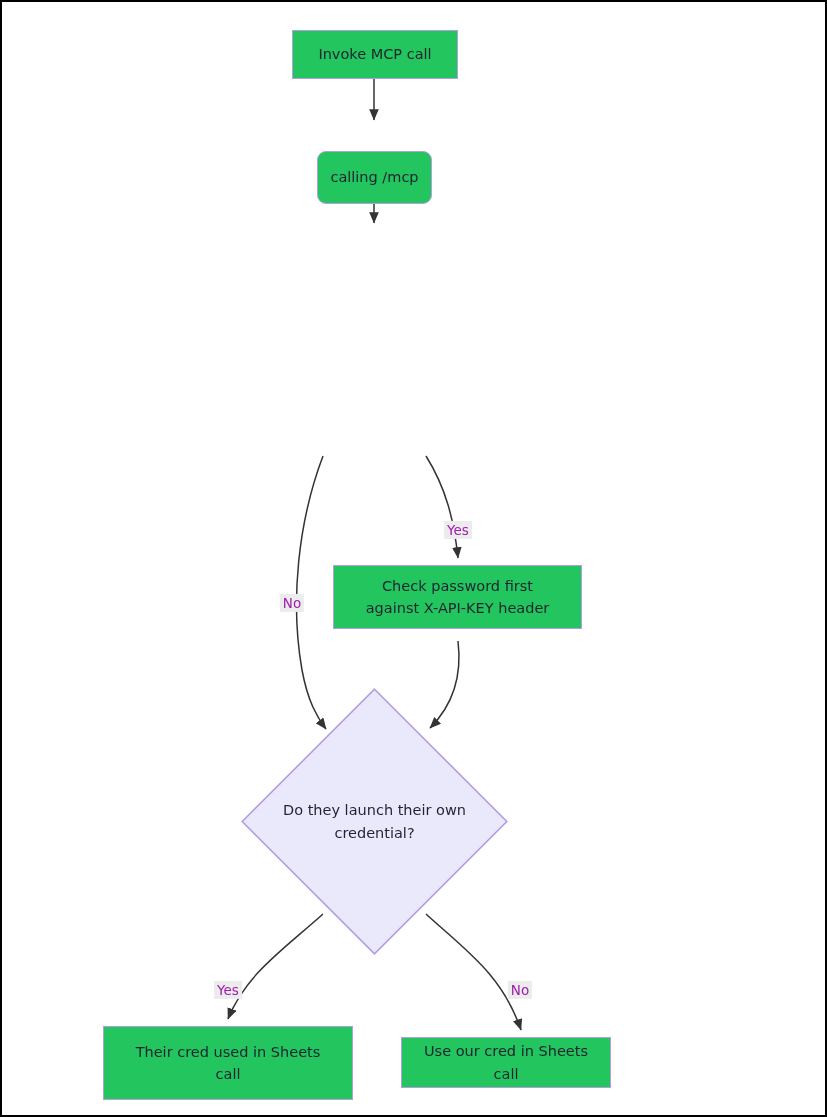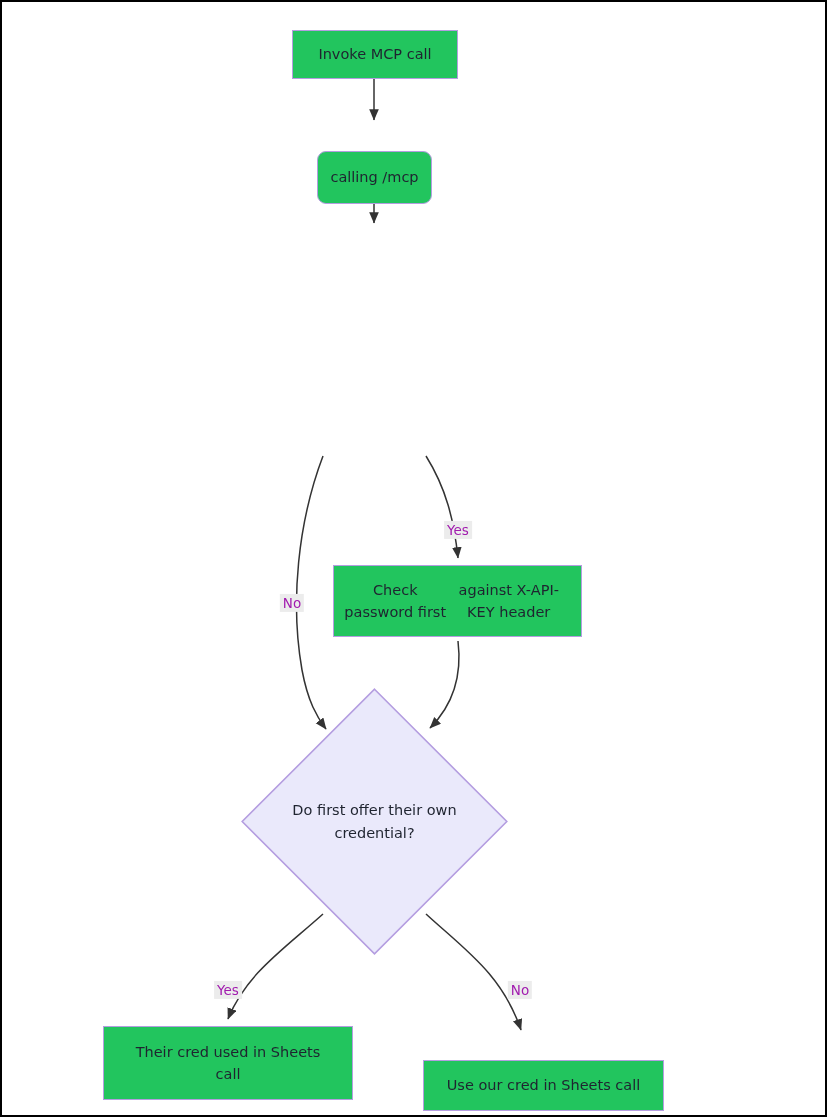--- a/index.html
+++ b/index.html
@@ -113,39 +113,39 @@
 
   <div class="node" style="left:290px; top:28px; width:166px; height:49px;">
     <span>Invoke MCP call</span>
   </div>
 
   <div class="node rounded" style="left:315px; top:126px; width:115px; height:53px;">
     <span>calling /mcp</span>
   </div>
 
 
-  <div class="node" style="left:331px; top:563px; width:249px; height:72px; ">
+  <div class="node" style="left:331px; top:563px; width:249px; height:64px; flex-direction:column;">
     <span>Check password first</span>
     <span>against X-API-KEY header</span>
   </div>
 
   <div class="diamond-wrap" style="left:239px; top:686px; width:267px; height:267px;">
     <svg class="diamond-shape" viewBox="0 0 267 267" xmlns="http://www.w3.org/2000/svg" preserveAspectRatio="none">
       <polygon points="133.5,1.2 265.8,133.5 133.5,265.8 1.2,133.5" fill="#eae9fb" stroke="#b49de0" stroke-width="1.6"></polygon>
     </svg>
     <div class="diamond-label">
-      <span>Do first offer their own credential?</span>
+      <span>Do they launch their own credential?</span>
     </div>
   </div>
 
   <div class="node" style="left:101px; top:1024px; width:250px; height:74px;">
     <span style="max-width:190px; display:block;">Their cred used in Sheets call</span>
   </div>
 
-  <div class="node" style="left:421px; top:1035px; width:241px; height:51px;margin-top:23px;">
+  <div class="node" style="left:399px; top:1035px; width:210px; height:51px;">
     <span>Use our cred in Sheets call</span>
   </div>
 
   <div class="edge-label" style="left:456px; top:528px;">
     <span>Yes</span>
   </div>
 
   <div class="edge-label" style="left:290px; top:601px;">
     <span>No</span>
   </div>

